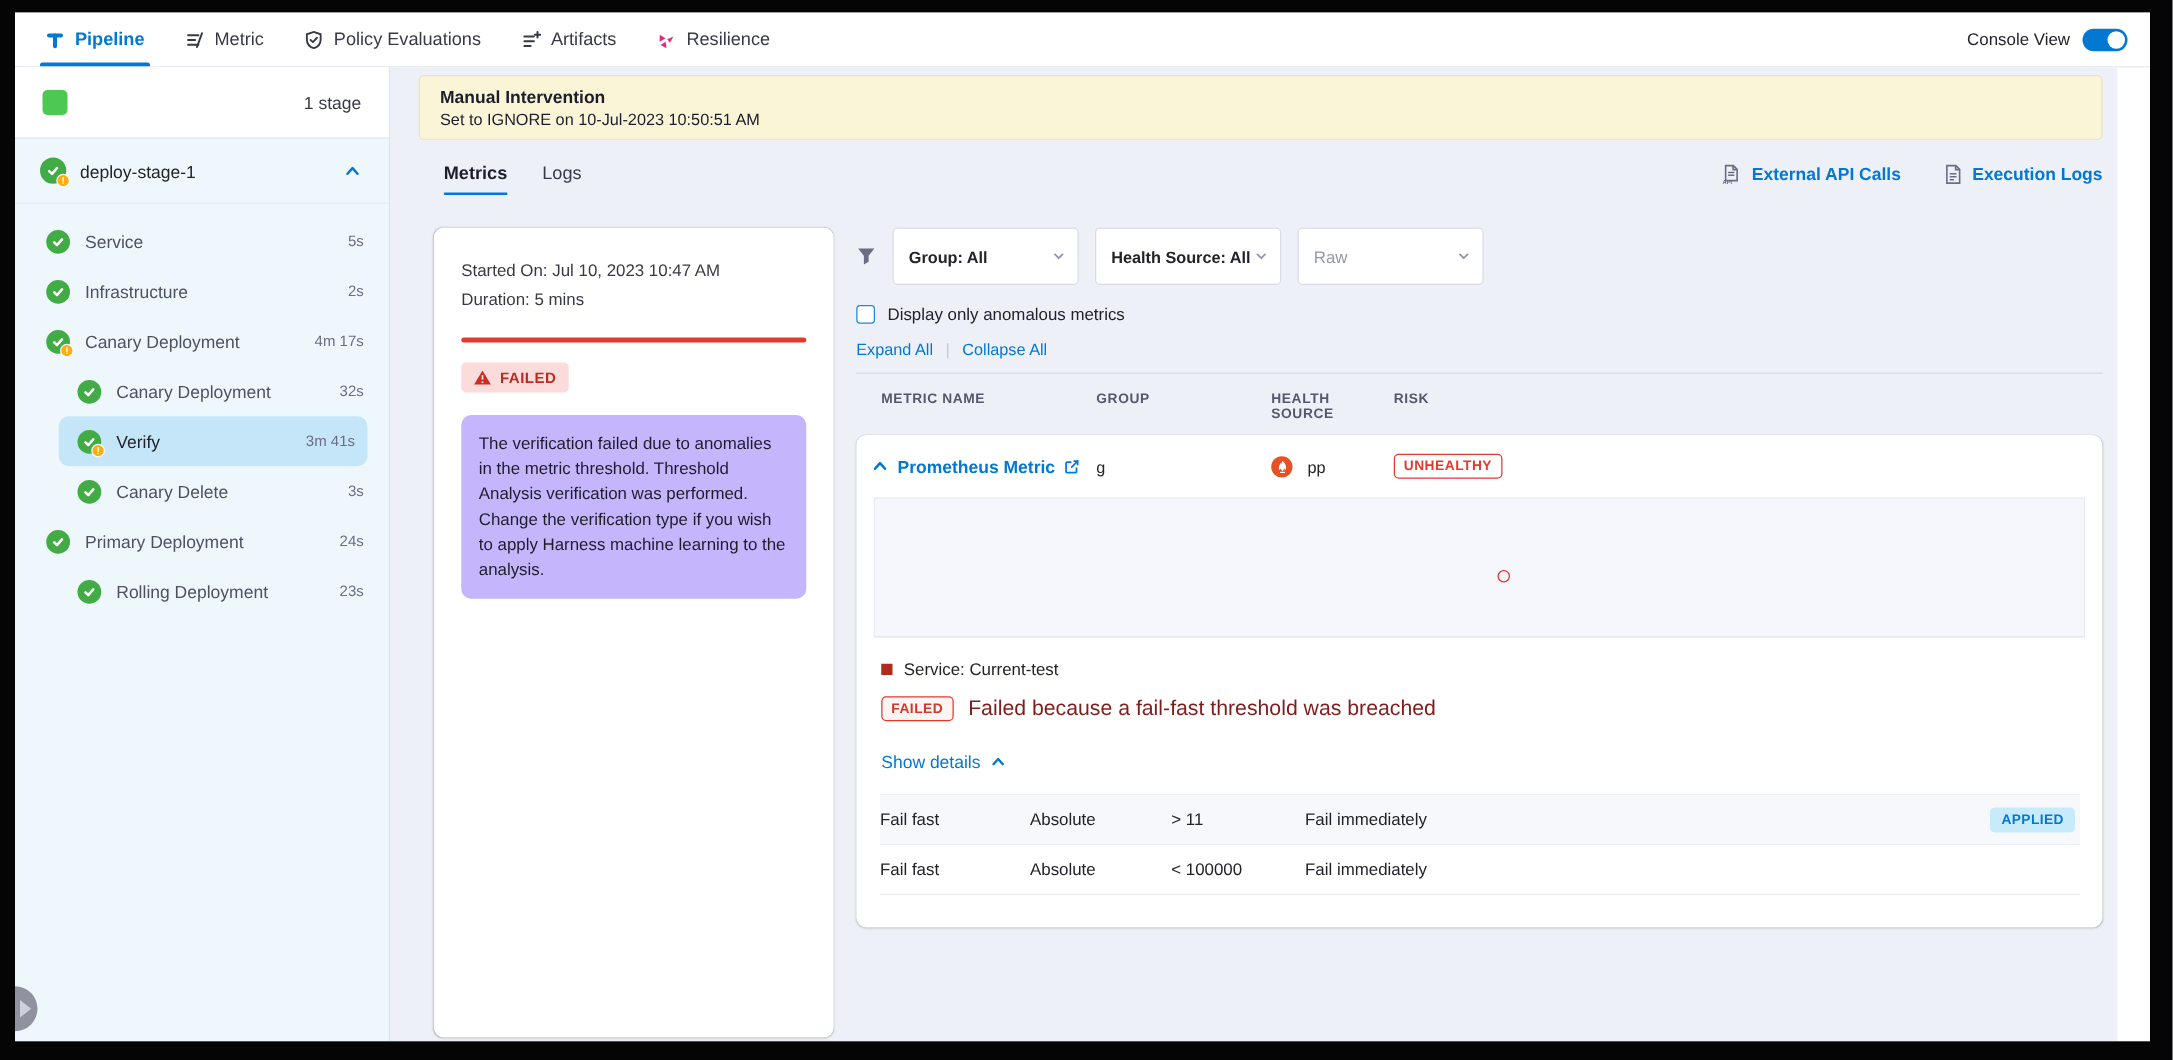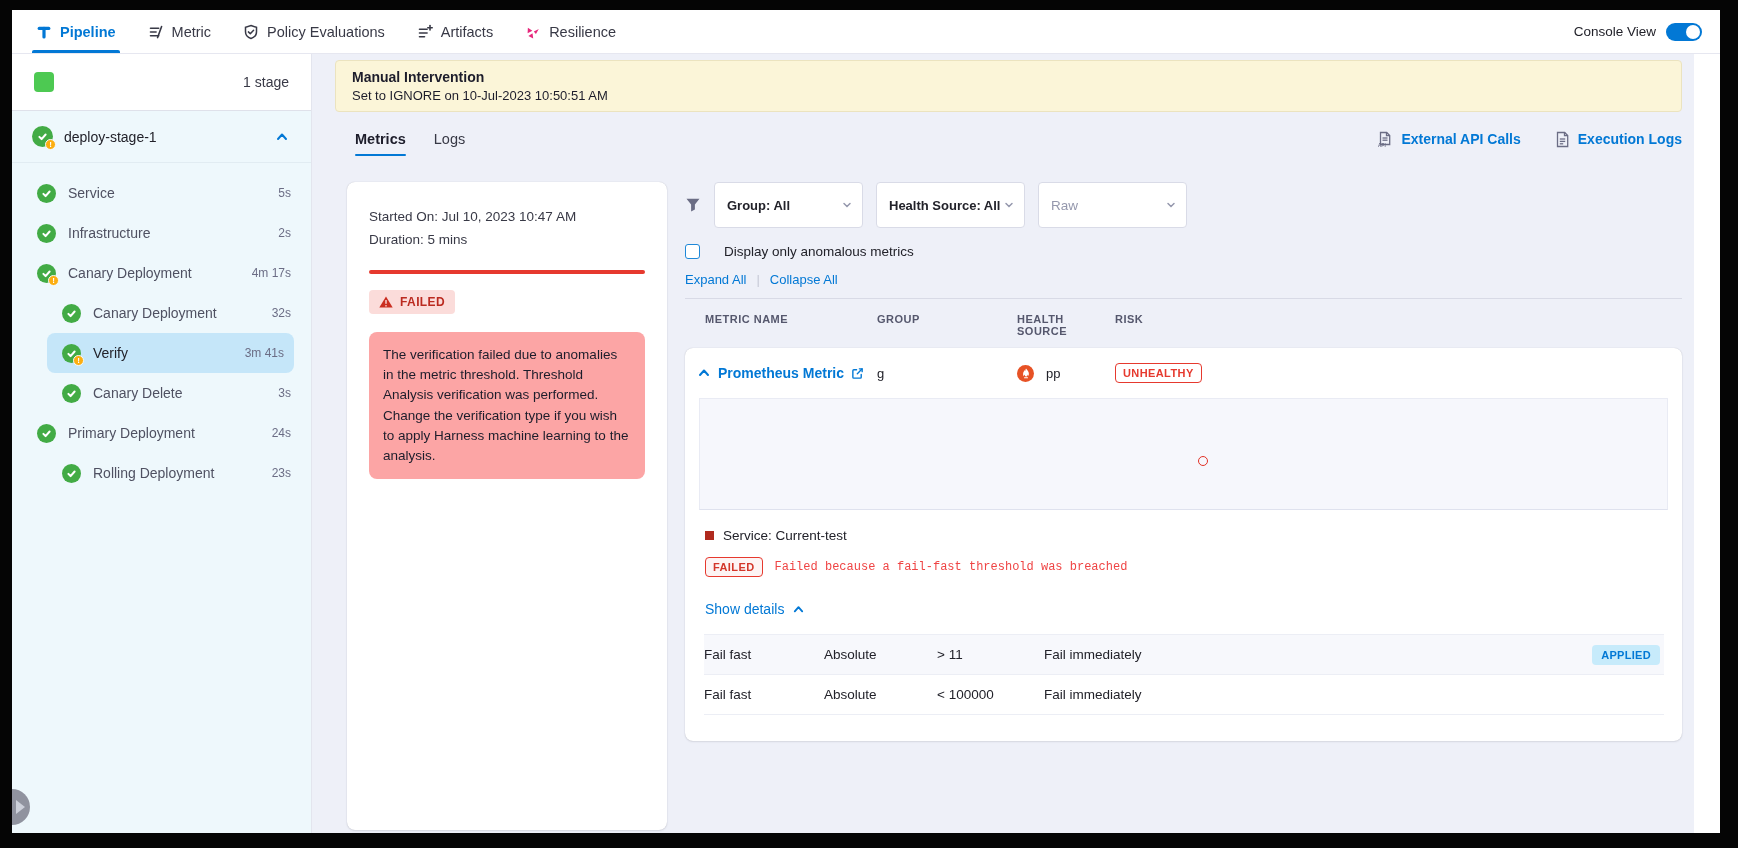--- a/index.html
+++ b/index.html
@@ -81,30 +81,30 @@
   .tlink{ display:flex; align-items:center; gap:8px; color:#0278d5; font-weight:700;
           font-size:14px; cursor:pointer; }
 
   .content{ display:flex; gap:18px; margin-top:26px; padding-left:12px; }
   .left-card{ width:320px; flex:none; background:#fff; border-radius:8px; height:648px;
           padding:24px 22px; box-shadow:0 0 1px rgba(40,41,61,.25), 0 1px 2px rgba(96,97,112,.14); }
   .meta{ font-size:13.5px; color:#383946; line-height:1.7; }
   .redbar{ height:4px; background:#e6392e; border-radius:2px; margin-top:18px; }
   .failed-pill{ display:inline-flex; align-items:center; gap:7px; background:#fbdcda; color:#bb2b20;
           font-weight:700; font-size:12px; letter-spacing:.4px; border-radius:4px; padding:5px 10px; margin-top:16px; }
-  .infobox{ margin-top:18px; background:#fca5a5; border-radius:8px; padding:13px 14px;
+  .infobox{ margin-top:18px; background:#c4b5fd; border-radius:8px; padding:13px 14px;
           font-size:13.5px; line-height:1.5; color:#1d1d2b; }
 
   .right-panel{ flex:1; min-width:0; }
   .filter-row{ display:flex; align-items:center; gap:13px; }
   .select{ width:149px; height:46px; background:#fff; border:1px solid #d9dbe7; border-radius:4px;
           display:flex; align-items:center; justify-content:space-between; padding:0 9px 0 12px;
           font-size:13px; font-weight:700; color:#22222a; cursor:pointer; }
   .select.placeholder{ color:#9598ad; font-weight:400; font-size:13.5px; }
-  .checkbox-row{ display:flex; align-items:center; gap:24px; margin-top:16px;
+  .checkbox-row{ display:flex; align-items:center; gap:10px; margin-top:16px;
           font-size:13.5px; color:#22222a; cursor:pointer;}
   .cbx{ width:15px; height:15px; border:1.5px solid #1f88d8; border-radius:3px; background:#fff; flex:none;}
   .links-row{ display:flex; align-items:center; gap:10px; margin-top:13px; font-size:13px; color:#0278d5; }
   .links-row a{ color:#0278d5; text-decoration:none; cursor:pointer; }
   .vsep{ color:#c6c8d6; }
   .hdiv{ height:1px; background:#d8dae6; margin-top:11px; }
 
   .mt-head{ display:grid; grid-template-columns:172px 140px 98px 1fr; padding:14px 0 11px 20px;
           font-size:11px; font-weight:700; letter-spacing:.5px; color:#55576d; }
   .metric-card{ background:#fff; border-radius:8px; padding-bottom:26px;
@@ -122,21 +122,21 @@
   .chart{ margin:2px 14px 0; height:112px; background:#f6f7fc; border:1px solid #e9ebf4;
           border-bottom:1px solid #dfe2ee; position:relative; }
   .pt{ position:absolute; width:10px; height:10px; border:1.6px solid #e23226; border-radius:50%;
           background:transparent; transform:translate(-50%,-50%); }
 
   .legend{ display:flex; align-items:center; gap:9px; margin:18px 0 0 20px; font-size:13.5px; color:#22222a; }
   .lg-sq{ width:9px; height:9px; background:#b02a1e; flex:none;}
   .fail-line{ display:flex; align-items:center; gap:12px; margin:14px 0 0 20px; }
   .fail-badge{ border:1px solid #e6392e; background:#fdf4f4; color:#d3362a; font-size:11px;
           font-weight:700; padding:3px 7px; border-radius:4px; letter-spacing:.4px; }
-  .fail-msg{ font-size:12px; color:#ef4444;font-family:Liberation Mono, monospace; }
+  .fail-msg{ font-size:17px; color:#7f1d1d; }
   .show-details{ display:inline-flex; align-items:center; gap:8px; margin:24px 0 0 20px;
           color:#0278d5; font-size:14px; cursor:pointer; }
 
   .tt{ margin:16px 18px 0 19px; border-top:1px solid #eceef5; }
   .tt-head{ display:grid; grid-template-columns:120px 113px 107px 1fr; padding:11px 0 10px;
           font-size:11px; font-weight:700; color:#474961; letter-spacing:.4px; border-bottom:1px solid #d9dbe7; }
   .tt-row{ display:grid; grid-template-columns:120px 113px 107px 1fr; align-items:center; height:40px;
           font-size:13.5px; color:#22222a; border-bottom:1px solid #eceef5; }
   .tt-row.shaded{ background:#f7f8fc; }
   .action-cell{ display:flex; justify-content:space-between; align-items:center; padding-right:4px; }

